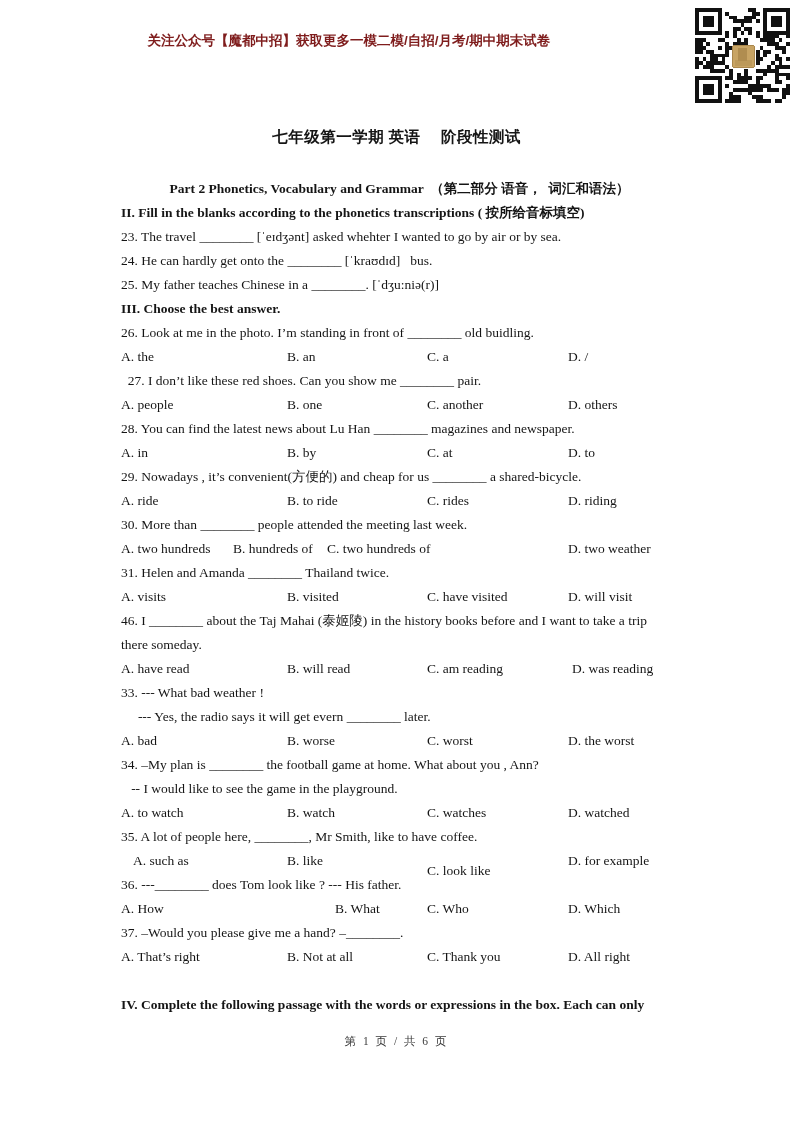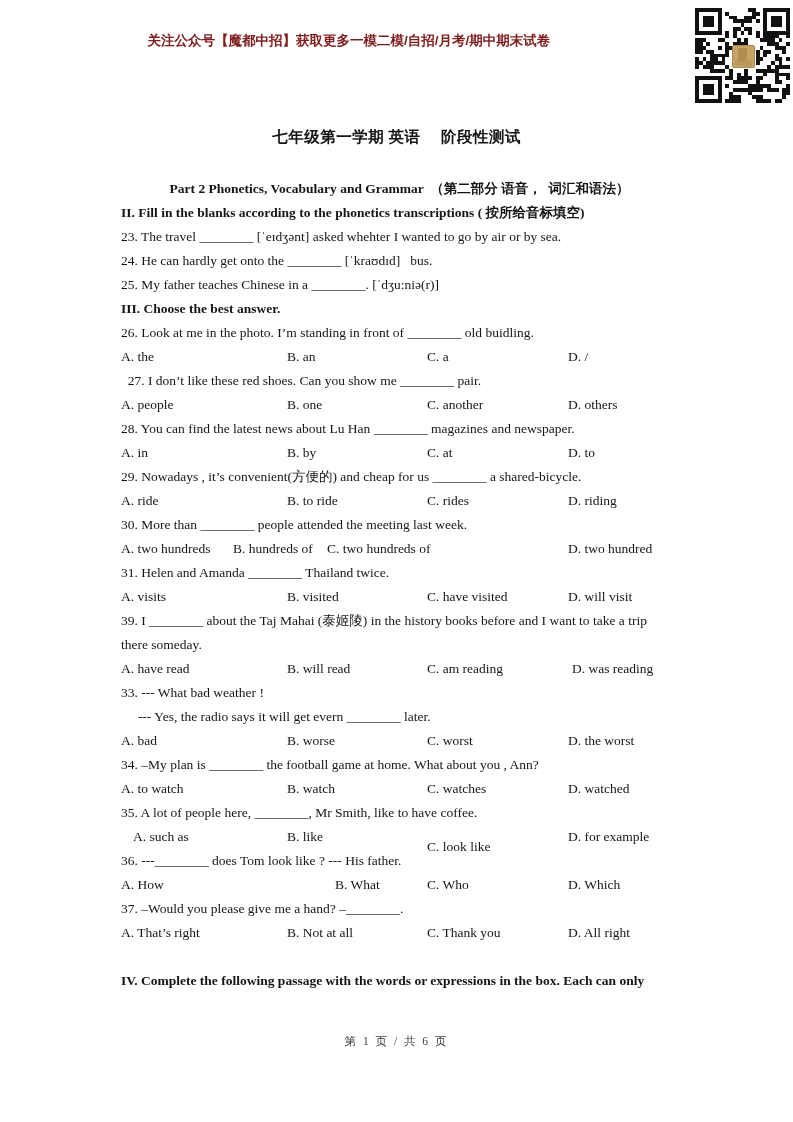--- a/index.html
+++ b/index.html
@@ -368,46 +368,47 @@
           <span class="opt" style="left: 0px;">A. ride</span>
           <span class="opt" style="left: 166px;">B. to ride</span>
           <span class="opt" style="left: 306px;">C. rides</span>
           <span class="opt" style="left: 447px;">D. riding</span>
         </div>
         <div class="line">30. More than ________ people attended the meeting last week.</div>
         <div class="opt-row">
           <span class="opt" style="left: 0px;">A. two hundreds</span>
           <span class="opt" style="left: 112px;">B. hundreds of</span>
           <span class="opt" style="left: 206px;">C. two hundreds of</span>
-          <span class="opt" style="left: 447px;">D. two hundred</span>
+          <span class="opt" style="left: 447px;">D. two weather</span>
         </div>
         <div class="line">31. Helen and Amanda ________ Thailand twice.</div>
         <div class="opt-row">
           <span class="opt" style="left: 0px;">A. visits</span>
           <span class="opt" style="left: 166px;">B. visited</span>
           <span class="opt" style="left: 306px;">C. have visited</span>
           <span class="opt" style="left: 447px;">D. will visit</span>
         </div>
-        <div class="line">39. I ________ about the Taj Mahai (泰姬陵) in the history books before and I want to take a trip</div>
+        <div class="line">46. I ________ about the Taj Mahai (泰姬陵) in the history books before and I want to take a trip</div>
         <div class="line">there someday.</div>
         <div class="opt-row">
           <span class="opt" style="left: 0px;">A. have read</span>
           <span class="opt" style="left: 166px;">B. will read</span>
           <span class="opt" style="left: 306px;">C. am reading</span>
           <span class="opt" style="left: 435px; margin-left: 16px;">D. was reading</span>
         </div>
         <div class="line">33. --- What bad weather !</div>
         <div class="line">     --- Yes, the radio says it will get evern ________ later.</div>
         <div class="opt-row">
           <span class="opt" style="left: 0px;">A. bad</span>
           <span class="opt" style="left: 166px;">B. worse</span>
           <span class="opt" style="left: 306px;">C. worst</span>
           <span class="opt" style="left: 447px;">D. the worst</span>
         </div>
         <div class="line">34. –My plan is ________ the football game at home. What about you , Ann?</div>
+        <div class="line">   -- I would like to see the game in the playground.</div>
         <div class="opt-row">
           <span class="opt" style="left: 0px;">A. to watch</span>
           <span class="opt" style="left: 166px;">B. watch</span>
           <span class="opt" style="left: 306px;">C. watches</span>
           <span class="opt" style="left: 447px;">D. watched</span>
         </div>
         <div class="line">35. A lot of people here, ________, Mr Smith, like to have coffee.</div>
         <div class="opt-row">
           <span class="opt" style="left: 12px;">A. such as</span>
           <span class="opt" style="left: 166px;">B. like</span>

